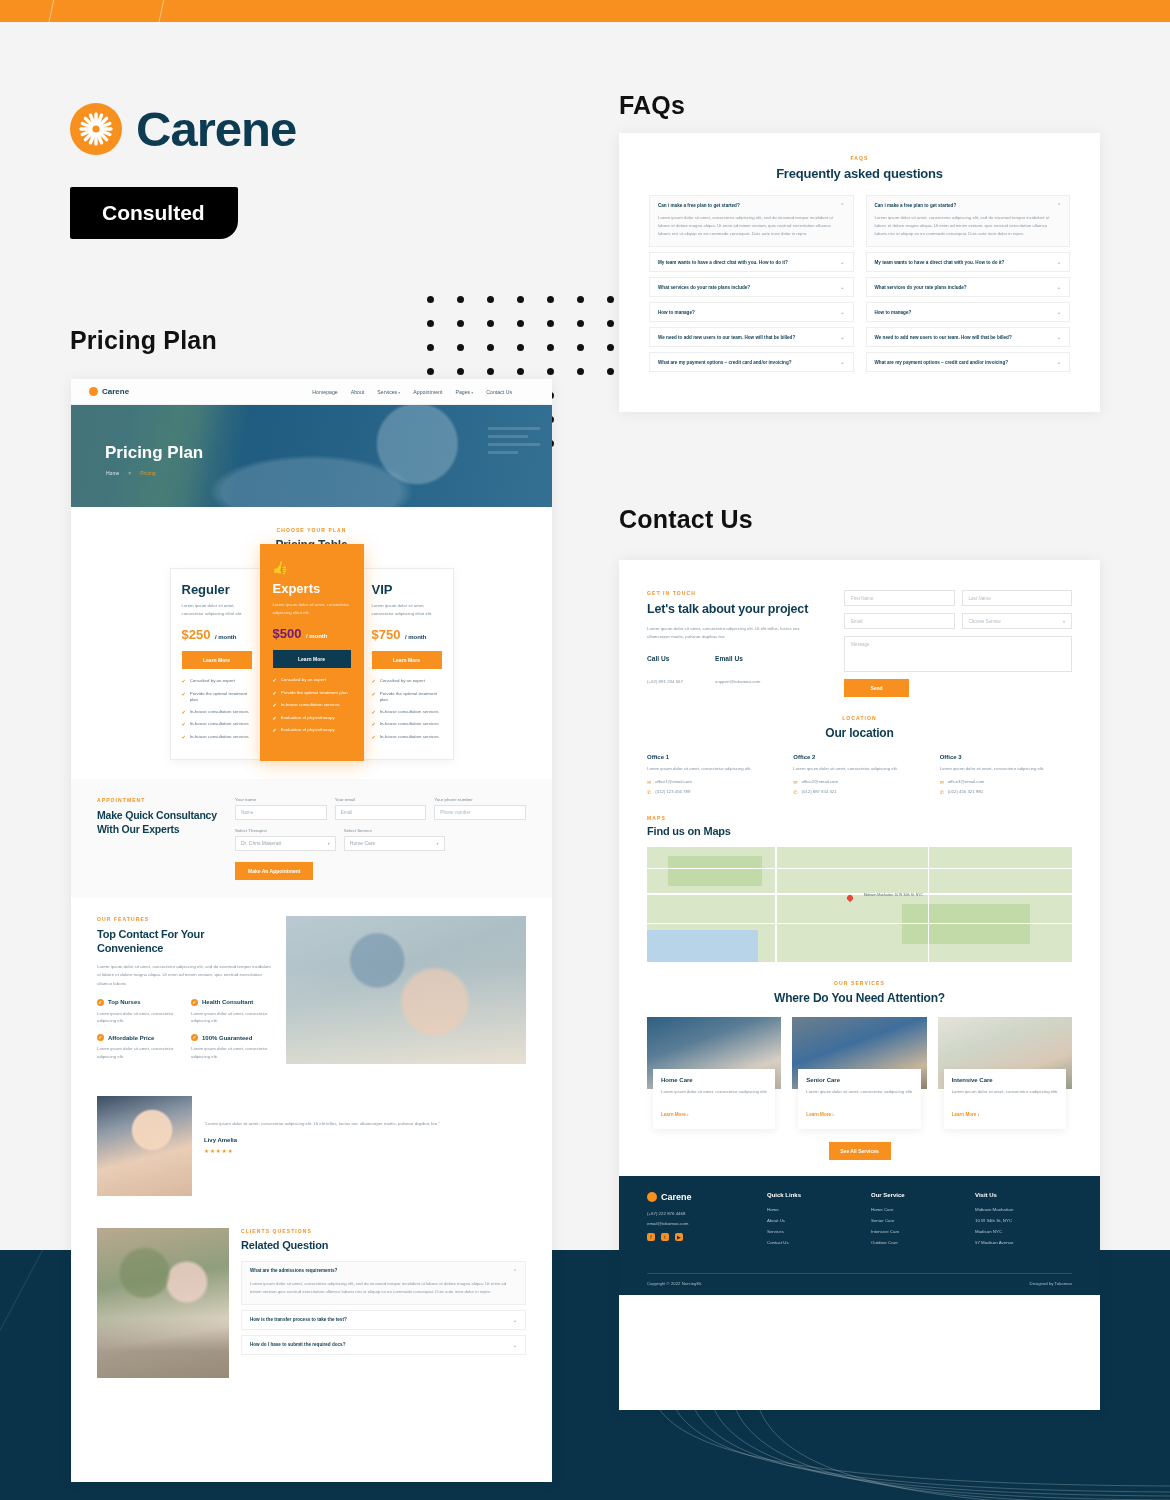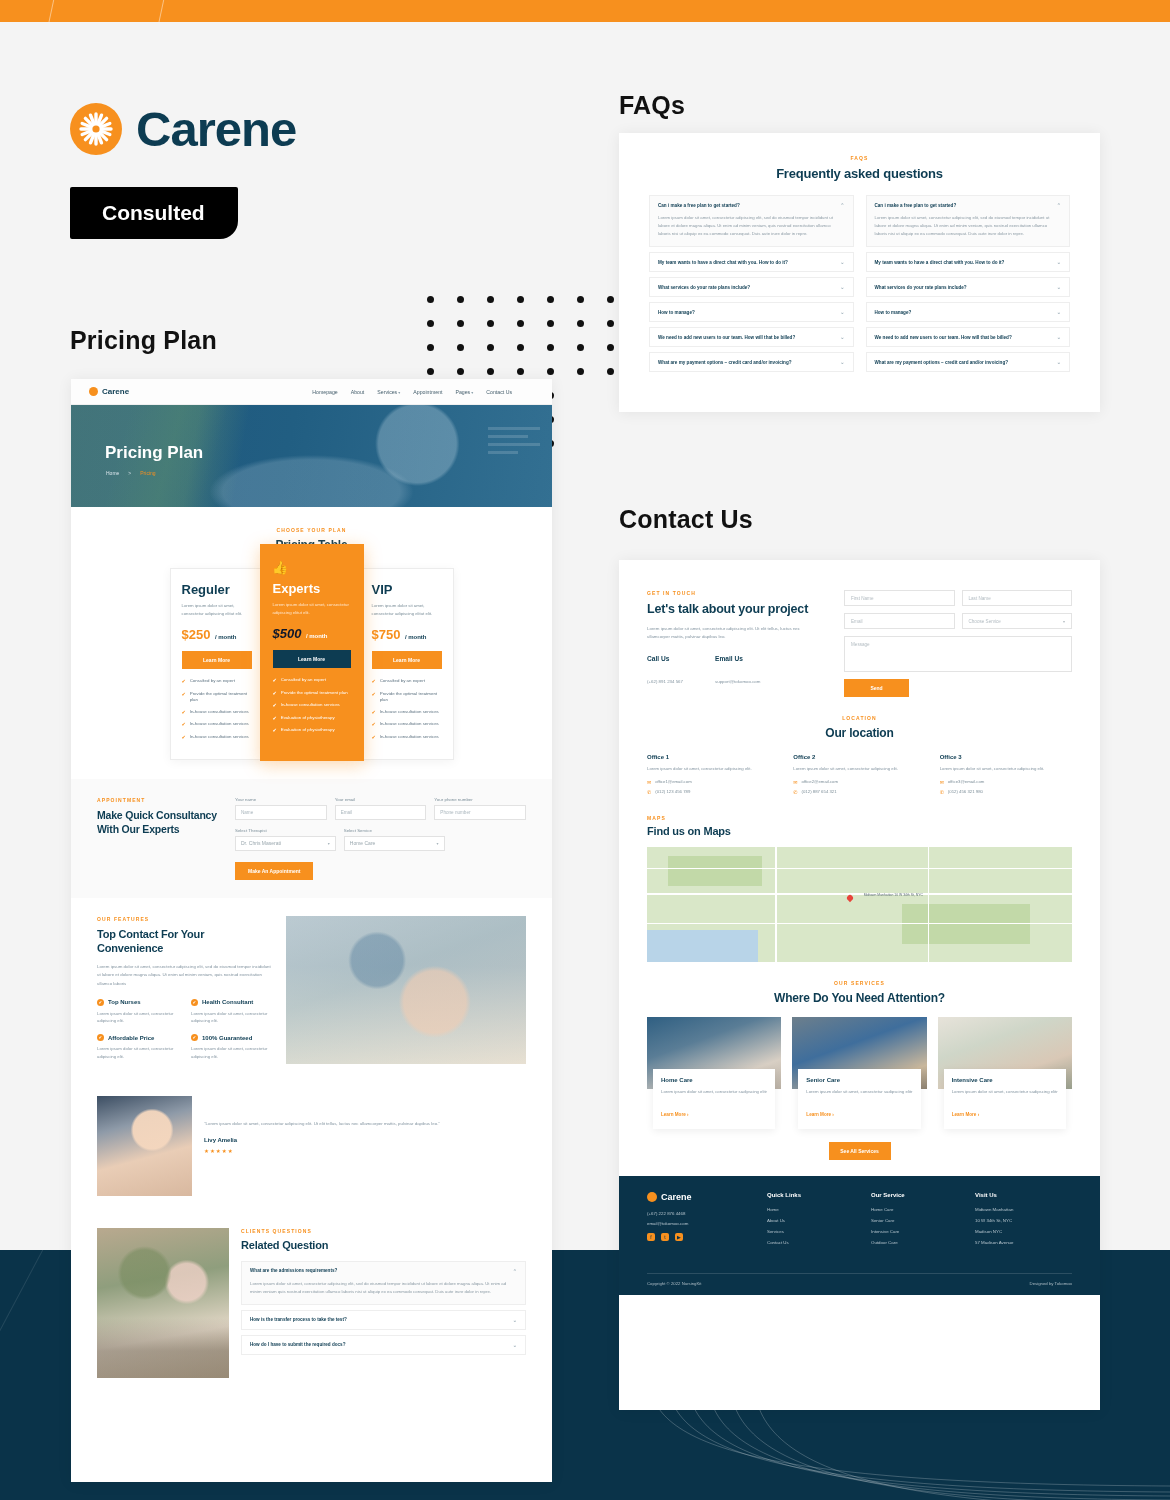--- a/index.html
+++ b/index.html
@@ -115,21 +115,21 @@
   .pcard.mid {
     width: 104px; background: #f7901e; border-color: #f7901e; padding: 15px 12px 20px;
     margin: -24px -4px 0; z-index: 3; box-shadow: 0 4px 16px rgba(247,144,30,.35);
   }
   .pcard h4 { font-size: 13px; color: #0d3c52; font-weight: 700; margin-bottom: 5px; }
   .pcard.mid h4 { color: #fff; }
   .pcard p.desc { font-size: 4.3px; line-height: 1.75; color: #7b8e99; margin-bottom: 8px; }
   .pcard.mid p.desc { color: #ffe6cc; }
   .price { margin-bottom: 8px; }
   .price .amt { font-size: 13px; font-weight: 700; color: #f7901e; }
-  .pcard.mid .price .amt { color: #0f172a; font-style: italic; }
+  .pcard.mid .price .amt { color: #701a75; }
   .price .per { font-size: 6px; font-weight: 700; color: #0d3c52; }
   .pcard.mid .price .per { color: #fff; }
   .pbtn {
     display: block; text-align: center; font-size: 5px; font-weight: 700; color: #fff;
     background: #f7901e; padding: 6px 0; margin-bottom: 9px;
   }
   .pcard.mid .pbtn { background: #0d3c52; }
   .feat { display: flex; gap: 4px; align-items: flex-start; margin-bottom: 5px; }
   .feat .ck { color: #f7901e; font-size: 5px; line-height: 1.5; }
   .pcard.mid .feat .ck { color: #fff; }

